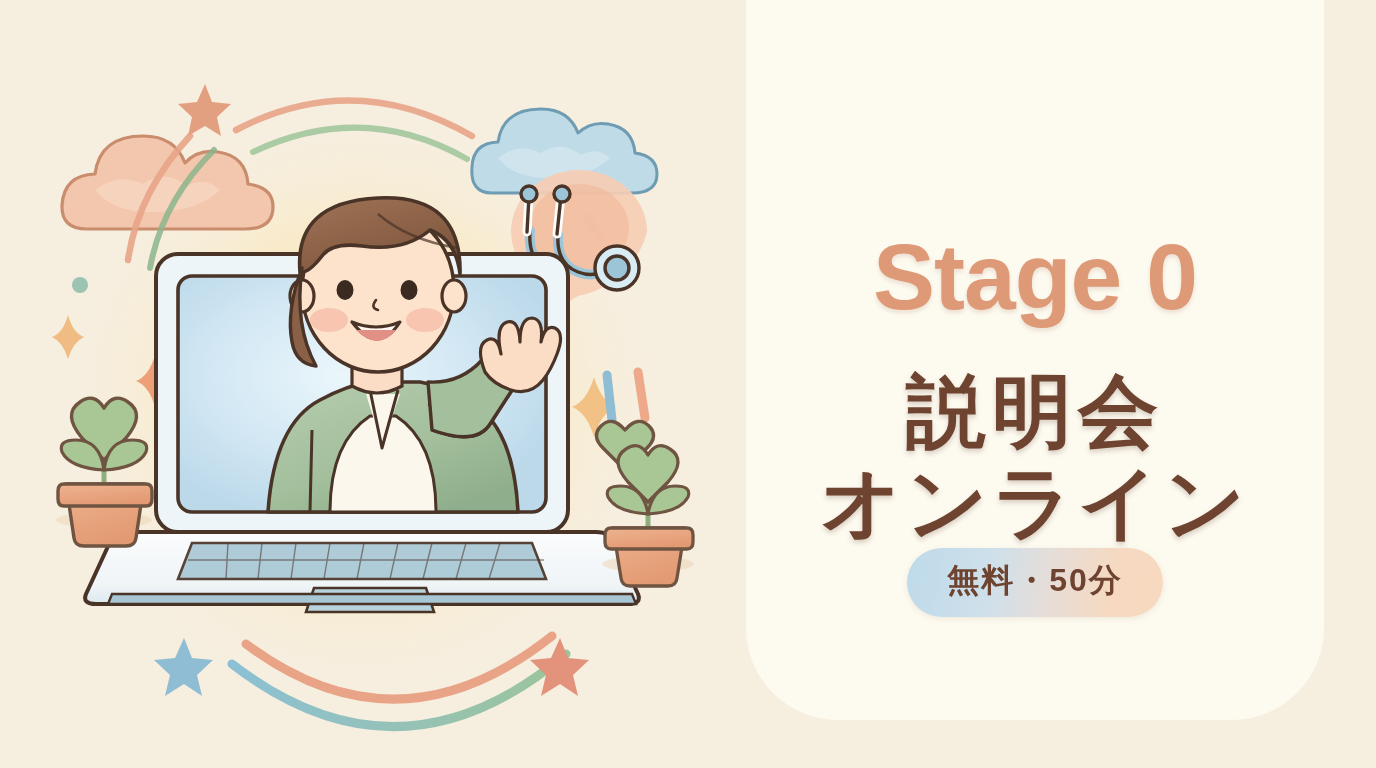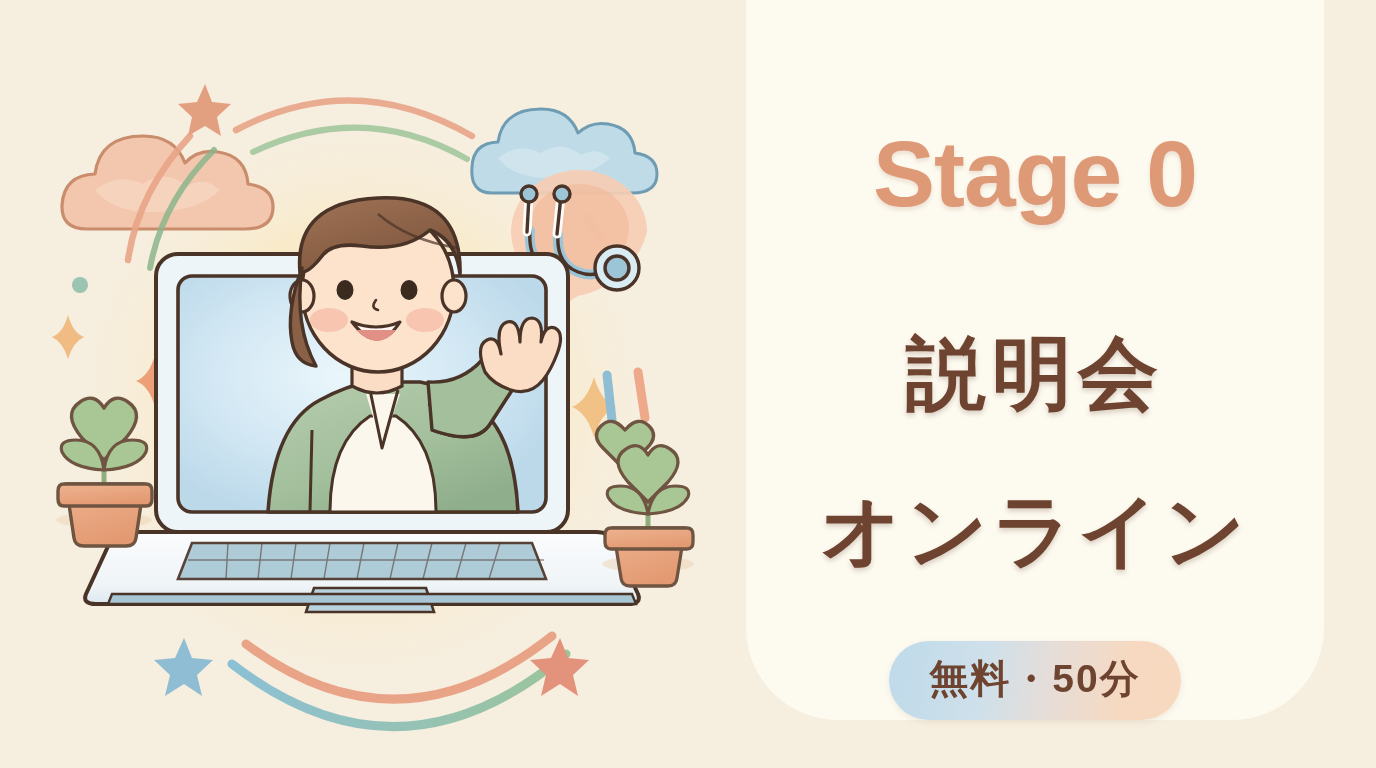--- a/index.html
+++ b/index.html
@@ -22,41 +22,41 @@
   
   .card{
     position:absolute;left:746px;top:-24px;
     width:578px;height:744px;
     background:#fdfaf0;
     border-radius:0 0 92px 92px;
   }
   .card-inner{
     position:absolute;left:0;top:24px;width:578px;height:720px;
     display:flex;flex-direction:column;align-items:center;
-    justify-content:space-between;
+    justify-content:center;
     padding-top:128px;box-sizing:border-box;
   }
   .stage{
     font-size:93px;font-weight:bold;color:#de9977;
     letter-spacing:-1px;line-height:1;
     text-shadow:0 3px 4px rgba(160,110,80,.18);
     margin:0 0 34px 0;
   }
   .jp-line{
     font-size:80px;font-weight:bold;color:#6e4430;
     line-height:1.14;letter-spacing:4px;
     text-shadow:0 3px 5px rgba(90,55,35,.22);
     margin:0;
   }
   .jp-line.second{margin-top:8px;letter-spacing:6px;}
   .badge{
     padding:11px 40px 14px 40px;
     border-radius:999px;
     background:linear-gradient(100deg,#bedaea 0%,#cfe0ea 34%,#e6ddd8 55%,#f6d9c0 80%,#f7d9c0 100%);
-    color:#6e4430;font-size:39px;font-weight:bold;letter-spacing:2px;
+    color:#6e4430;font-size:32px;font-weight:bold;letter-spacing:2px;
     box-shadow:0 2px 6px rgba(150,120,95,.13);
   }
 </style>
 </head>
 <body>
 
 <div class="banner">
 
   <div class="illus">
     <svg viewBox="0 0 748 768" xmlns="http://www.w3.org/2000/svg">

